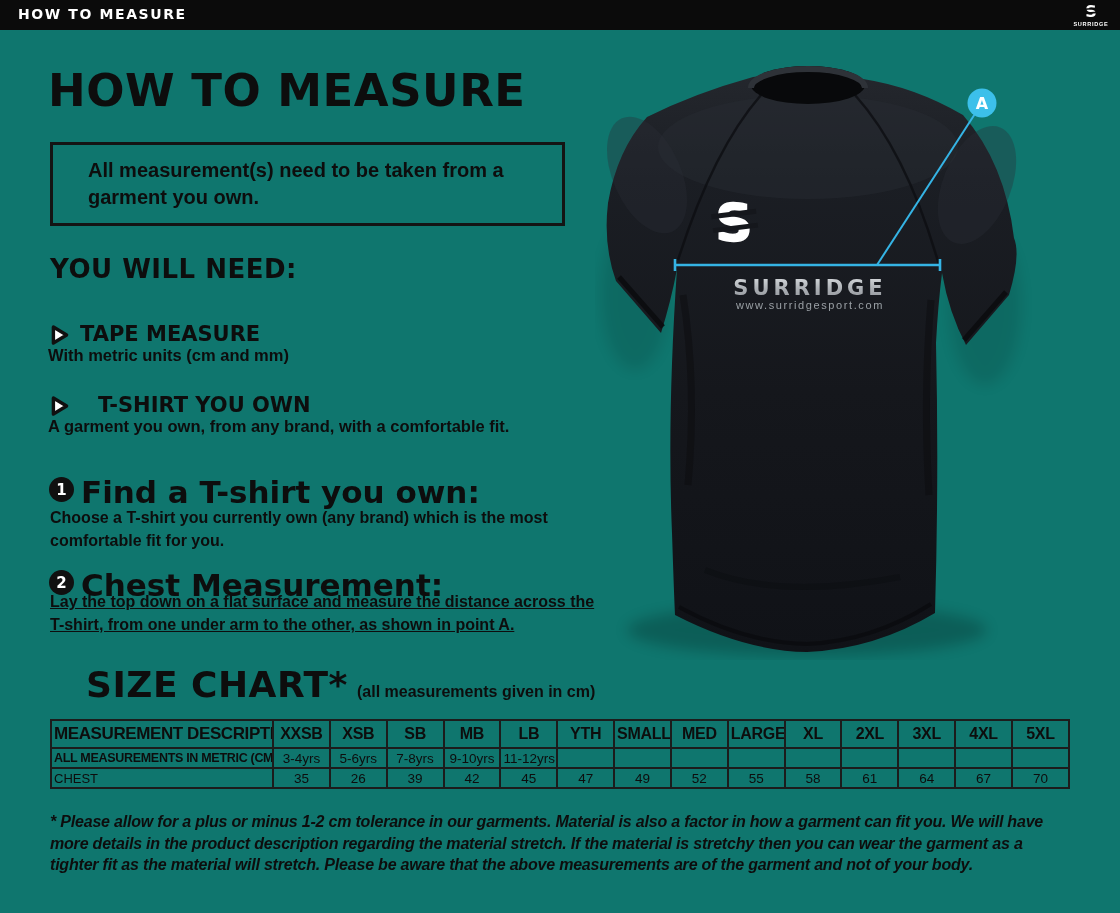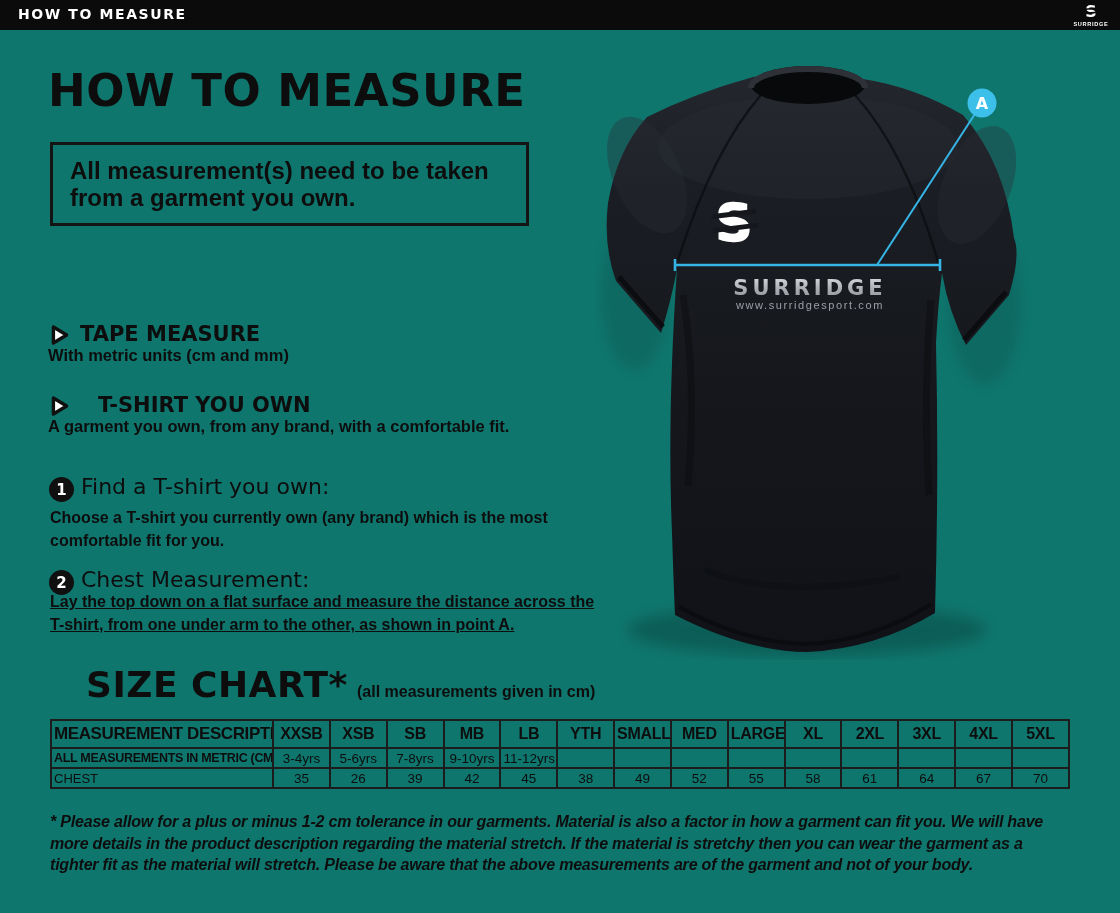--- a/index.html
+++ b/index.html
@@ -9,33 +9,33 @@
 
   
   .topbar{left:0;top:0;width:1120px;height:30px;background:#0b0b0b;}
   .topbar-title{left:18px;top:6px;color:#fff;font-family:"DejaVu Sans",sans-serif;
                 font-weight:bold;font-size:14px;letter-spacing:1.6px;}
   .topbar-logo{right:7px;top:1px;}
 
   
   .h1{left:48px;top:64px;font-family:"DejaVu Sans",sans-serif;font-weight:bold;
       font-size:45px;letter-spacing:0.5px;color:#0d0d0d;white-space:nowrap;}
-  .notice{left:50px;top:142px;width:439px;border:3px solid #141414;padding:12px 17px;
-          font-weight:bold;font-size:24px;line-height:27px;color:#0d0d0d;}
+  .notice{left:50px;top:142px;width:439px;border:3px solid #141414;padding:12px 35px;
+          font-weight:bold;font-size:20px;line-height:27px;color:#0d0d0d;}
   .ywn{left:50px;top:254px;font-family:"DejaVu Sans",sans-serif;font-weight:bold;
        font-size:26px;letter-spacing:0.5px;color:#0d0d0d;}
 
   .tri-icon{width:20px;height:22px;}
   .need-label{font-family:"DejaVu Sans",sans-serif;font-weight:bold;font-size:21px;color:#0d0d0d;white-space:nowrap;}
   .need-desc{font-weight:bold;font-size:16.5px;color:#0d0d0d;white-space:nowrap;}
 
   .step-circle{width:25px;height:25px;border-radius:50%;background:#101010;display:flex;
                align-items:center;justify-content:center;}
   .step-num{color:#fff;font-family:"DejaVu Sans",sans-serif;font-weight:bold;font-size:15px;}
-  .step-title{font-family:"DejaVu Sans",sans-serif;font-weight:normal;font-size:22px;color:#0d0d0d;white-space:nowrap;}
+  .step-title{font-family:"DejaVu Sans",sans-serif;font-weight:bold;font-size:31px;color:#0d0d0d;white-space:nowrap;}
   .step-desc{font-weight:bold;font-size:16px;line-height:23px;color:#0d0d0d;}
 
   .sc-row{left:48px;top:664px;display:flex;align-items:baseline;}
   .sc-title{font-family:"DejaVu Sans",sans-serif;font-weight:bold;font-size:36px;
             letter-spacing:0.5px;color:#0d0d0d;white-space:nowrap;margin-left:38px;}
   .sc-sub{font-weight:bold;font-size:16px;margin-left:9px;color:#0d0d0d;white-space:nowrap;}
 
   
   table.size{left:50px;top:719px;width:1020px;border-collapse:collapse;table-layout:fixed;
              font-family:"Liberation Sans",sans-serif;color:#0d0d0d;}
@@ -66,20 +66,21 @@
       <text x="22" y="24.5" text-anchor="middle" fill="#ffffff" style="font-weight:bold;font-size:5.6px;letter-spacing:0.7px;">SURRIDGE</text>
     </svg>
   </div>
 
   <div class="abs h1">HOW TO MEASURE</div>
 
   <div class="abs notice">
     <span>All measurement(s) need to be taken from a garment you own.</span>
   </div>
 
+  <div class="abs ywn">YOU WILL NEED:</div>
 
   <div class="abs" style="left:50px;top:322px;">
     <svg class="tri-icon abs" style="left:0;top:2px;" viewBox="0 0 20 22">
       <path d="M3.4,3 L16.6,11 L3.4,19 Z" fill="#ffffff" stroke="#101010" stroke-width="3.4" stroke-linejoin="round"></path>
     </svg>
     <div class="abs need-label" style="left:30px;top:0px;">TAPE MEASURE</div>
     <div class="abs need-desc" style="left:-2px;top:24px;">With metric units (cm and mm)</div>
   </div>
 
   <div class="abs" style="left:50px;top:393px;">
@@ -164,21 +165,21 @@
       <td class="val"></td>
       <td class="val"></td>
     </tr>
     <tr>
       <td class="rlabel">CHEST</td>
       <td class="val">35</td>
       <td class="val">26</td>
       <td class="val">39</td>
       <td class="val">42</td>
       <td class="val">45</td>
-      <td class="val">38</td>
+      <td class="val">47</td>
       <td class="val">49</td>
       <td class="val">52</td>
       <td class="val">55</td>
       <td class="val">58</td>
       <td class="val">61</td>
       <td class="val">64</td>
       <td class="val">67</td>
       <td class="val">70</td>
     </tr>
   </tbody>

